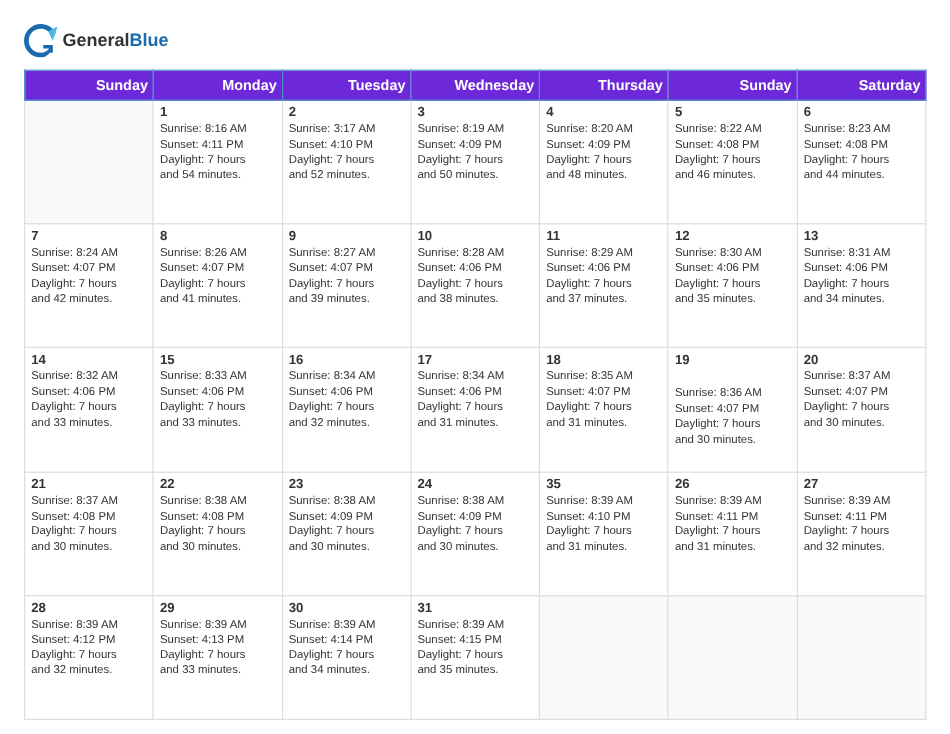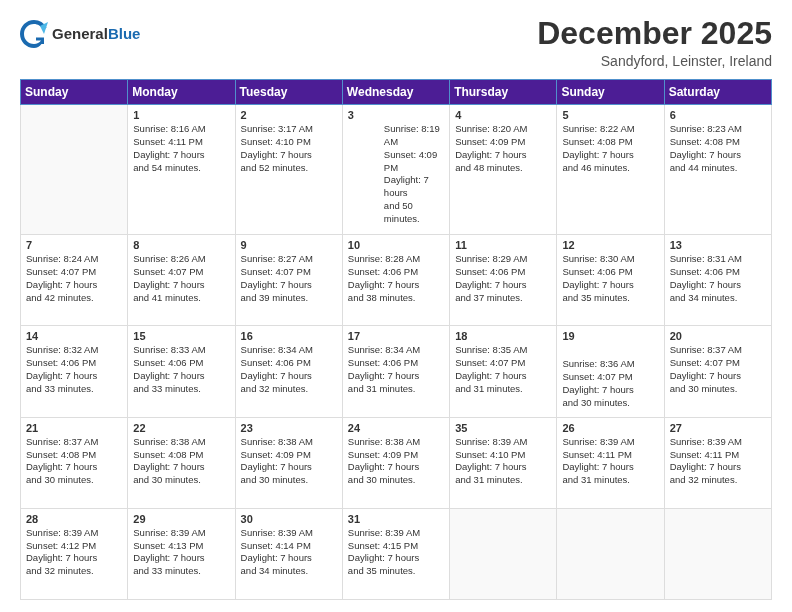--- a/index.html
+++ b/index.html
@@ -62,26 +62,26 @@
       margin-top: 2px;
     }
     .calendar {
       flex: 1;
       border: 1px solid #ccc;
       border-collapse: collapse;
       width: 100%;
       table-layout: fixed;
     }
     .calendar th {
-      background-color: #4c1d95;
+      background-color: #6d28d9;
       color: #fff;
       font-size: 12px;
       font-weight: bold;
       padding: 5px 4px;
-      text-align: left;
+      text-align: right;
       border: 1px solid #5090cc;
     }
     .calendar td {
       border: 1px solid #ddd;
       vertical-align: top;
       padding: 4px 5px;
       font-size: 10px;
       color: #333;
       background: #fff;
       height: 88px;
@@ -109,24 +109,20 @@
     <div class="logo">
       <svg class="logo-icon" viewBox="0 0 28 28">
         <rect x="0" y="0" width="28" height="28" fill="white"></rect>
         <path d="M14 4 C8 4 4 8.5 4 14 C4 19.5 8 24 14 24 C17 24 19.5 22.5 21 20.5 L16 20.5 L16 17.5 L24 17.5 L24 24 L21.5 24 C19.5 26.5 17 28 14 28 C6.3 28 0 21.7 0 14 C0 6.3 6.3 0 14 0 C19.5 0 24.2 3.1 26.5 7.7 L22.8 9.5 C21.1 6.2 17.8 4 14 4 Z" fill="#1a6ab0"></path>
         <path d="M20 6 L28 2 L24 14 Z" fill="#4db8e8"></path>
       </svg>
       <div class="logo-text">
         <span class="logo-general">General</span>
         <span class="logo-blue">Blue</span>
       </div>
-    </div>
-    <div class="title-block">
-      <div class="month-title">December 2025</div>
-      <div class="subtitle">Sandyford, Leinster, Ireland</div>
     </div>
   </div>
 
   <table class="calendar">
     <thead>
       <tr>
         <th>Sunday</th>
         <th>Monday</th>
         <th>Tuesday</th>
         <th>Wednesday</th>
@@ -147,21 +143,21 @@
           </td>
           <td>
             <span class="day-number">2</span>
             <div class="day-info" style="white-space: pre-line;">Sunrise: 3:17 AM
 Sunset: 4:10 PM
 Daylight: 7 hours
 and 52 minutes.</div>
           </td>
           <td>
             <span class="day-number">3</span>
-            <div class="day-info" style="white-space: pre-line; margin-left: 36px;">Sunrise: 8:19 AM
+            <div class="day-info" style="white-space: pre-line;">Sunrise: 8:19 AM
 Sunset: 4:09 PM
 Daylight: 7 hours
 and 50 minutes.</div>
           </td>
           <td>
             <span class="day-number">4</span>
             <div class="day-info" style="white-space: pre-line;">Sunrise: 8:20 AM
 Sunset: 4:09 PM
 Daylight: 7 hours
 and 48 minutes.</div>

